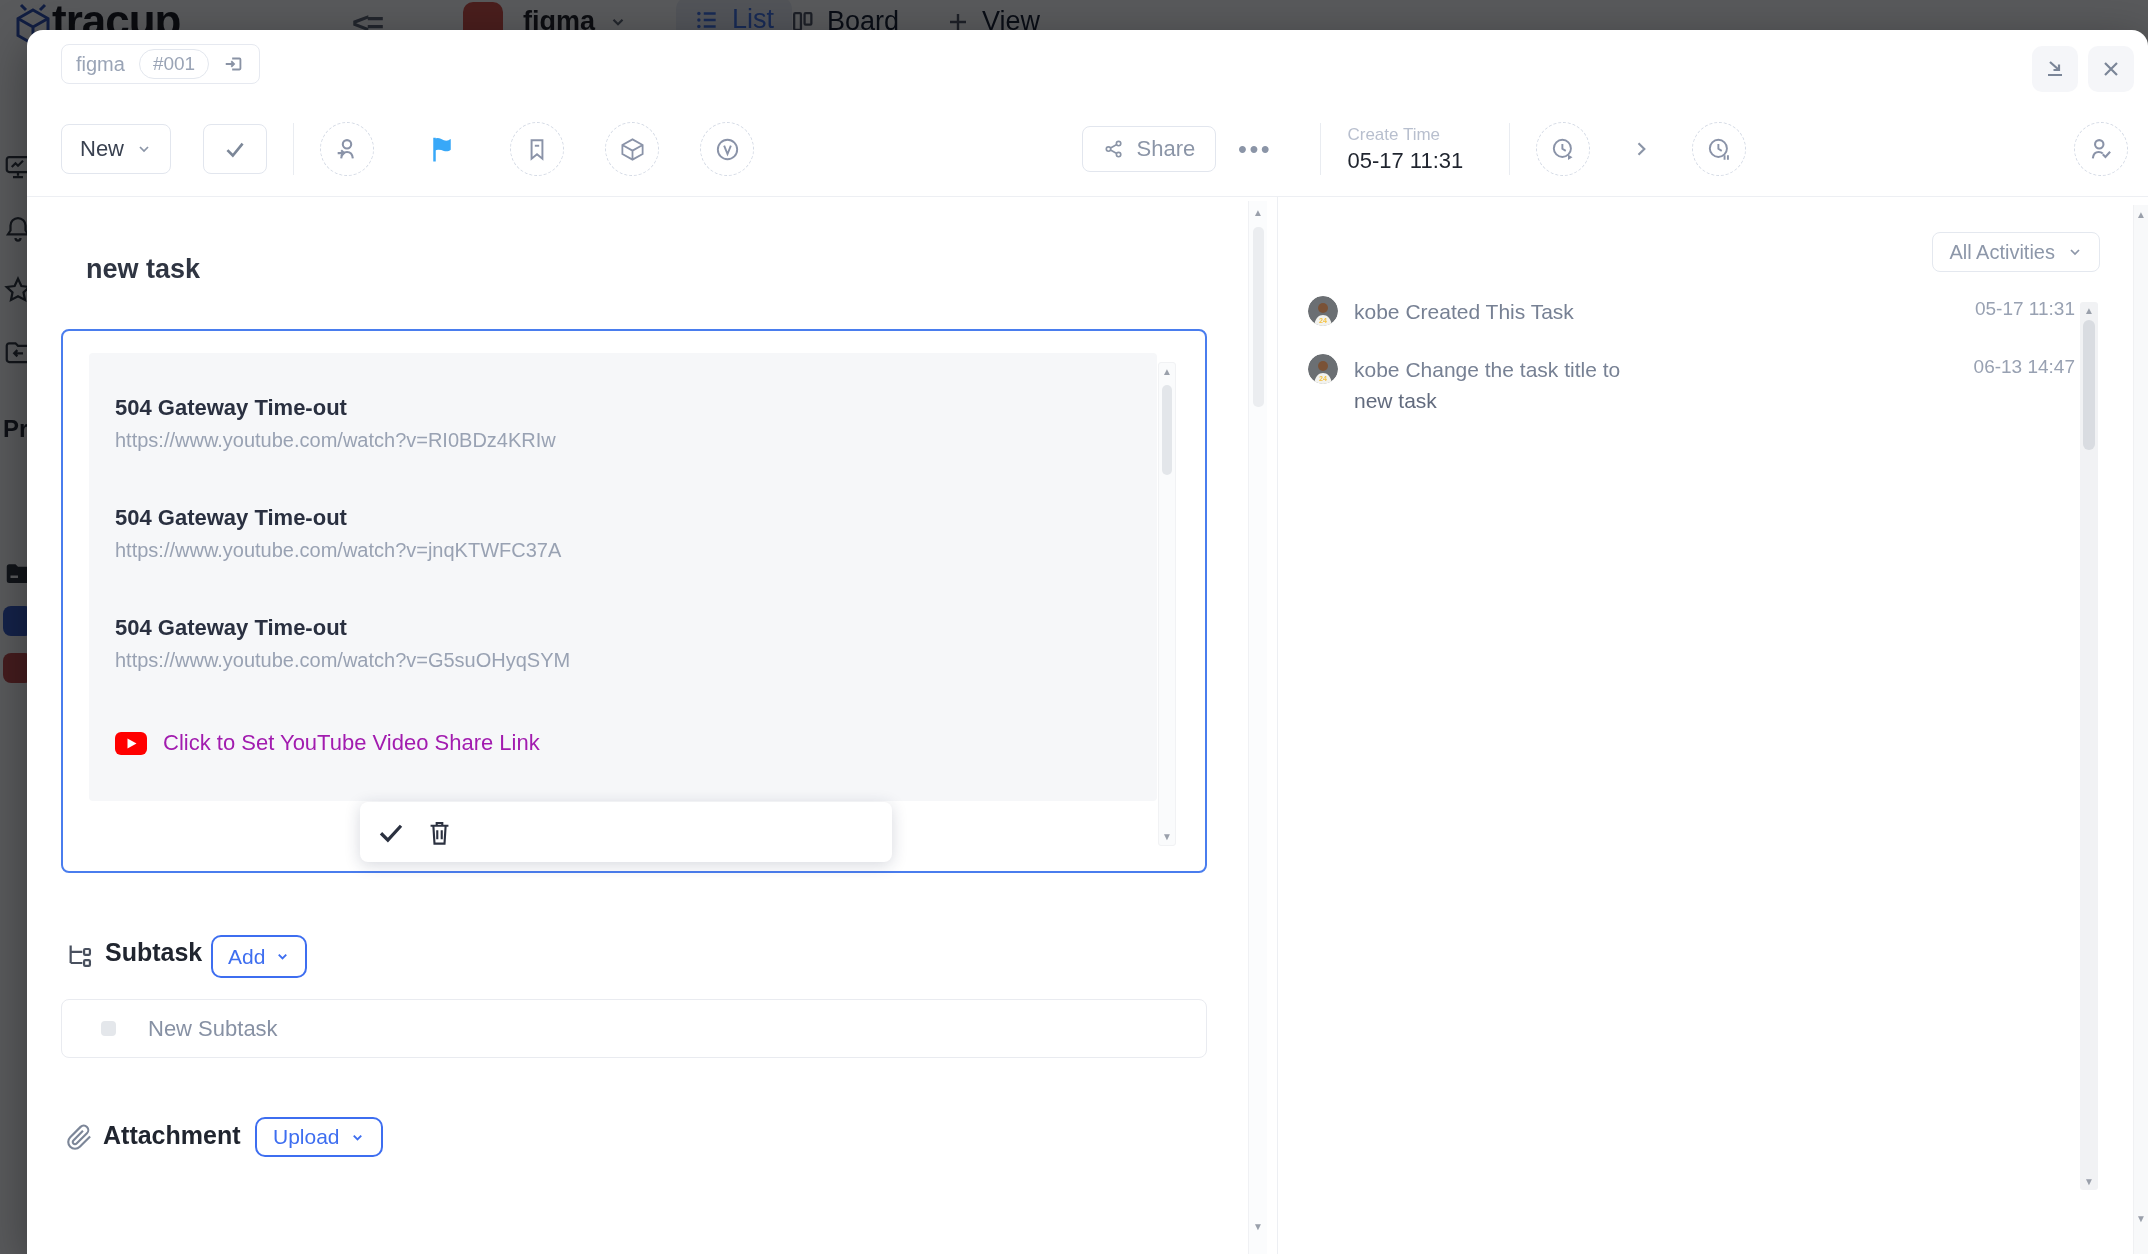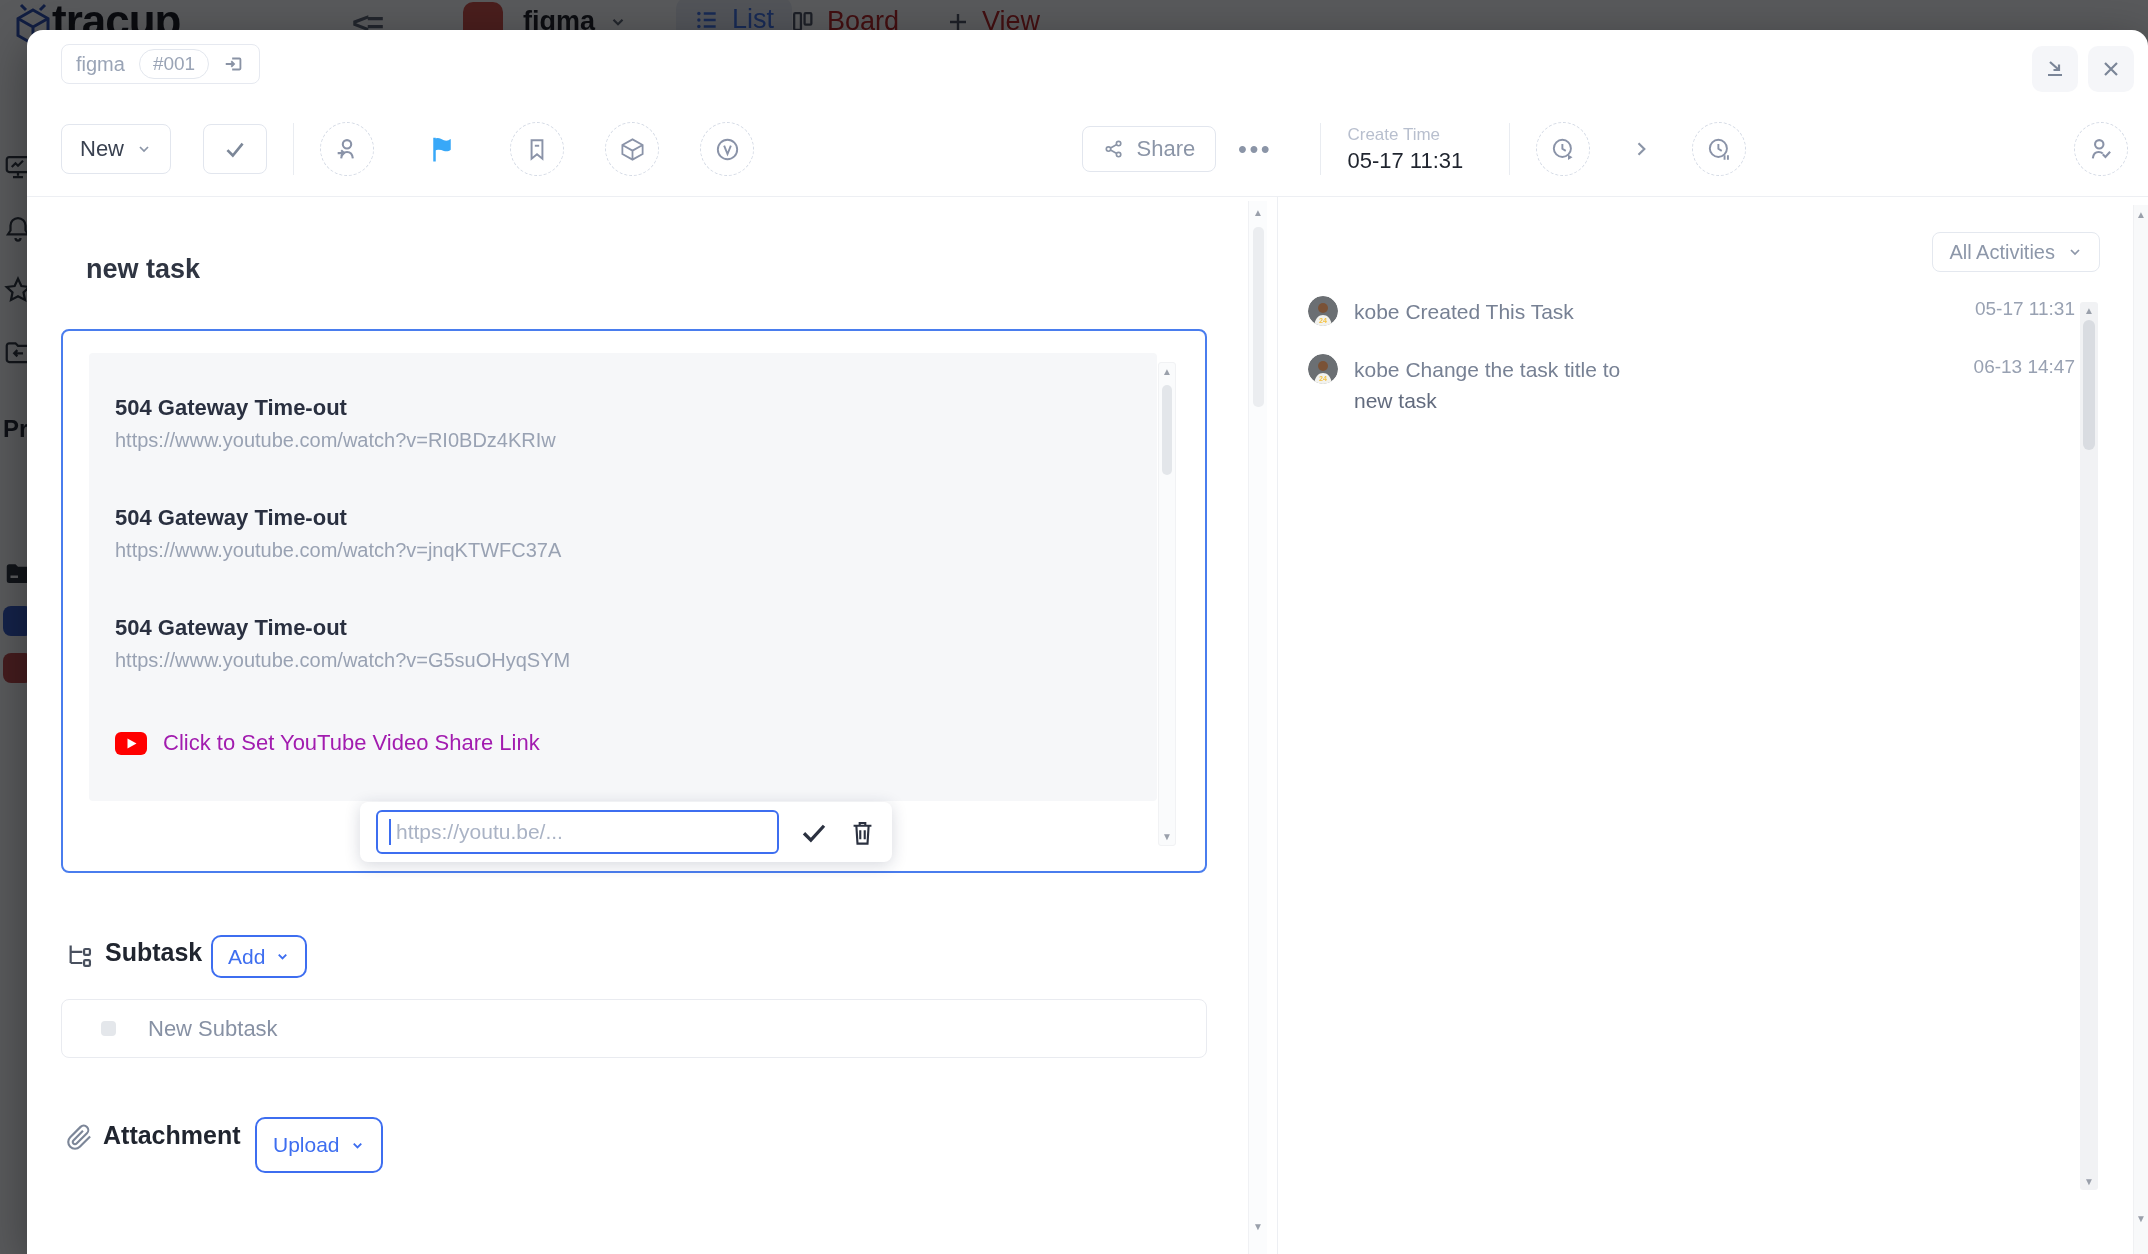--- a/index.html
+++ b/index.html
@@ -8,21 +8,21 @@
   .abs { position:absolute; }
   .flex { display:flex; align-items:center; }
   svg { display:block; }
 
   
   .bg-header { position:absolute; top:0; left:0; right:0; height:70px; background:#fff; z-index:1; }
   .bg-logo-text { font-size:44px; font-weight:bold; color:#101218; letter-spacing:-1px; }
   .bg-collapse { font-size:30px; color:#5a6170; font-weight:bold; letter-spacing:-3px; }
   .bg-swatch { width:40px; height:40px; border-radius:10px; background:#d24b42; }
   .bg-projname { font-size:27px; font-weight:bold; color:#16181d; }
-  .bg-tab { font-size:27px; color:#b91c1c; display:flex; align-items:center; gap:12px; }
+  .bg-tab { font-size:27px; color:#0f172a; display:flex; align-items:center; gap:12px; }
   .bg-tab.active { background:#e9edf5; border-radius:10px; padding:6px 18px; color:#3b6fe8; }
   .bg-sidebar { position:absolute; top:70px; left:0; width:34px; bottom:0; background:#fff; z-index:1; }
   .sb-ic { position:absolute; left:3px; }
   .overlay { position:absolute; inset:0; background:rgba(8,9,12,0.67); z-index:5; }
 
   
   .modal { position:absolute; left:27px; top:30px; right:0; bottom:0; background:#fff; z-index:10;
            border-radius:16px 16px 0 0; box-shadow:0 12px 48px rgba(0,0,0,0.35); }
 
   
@@ -314,24 +314,20 @@
         </div>
       </div>
 
       <div class="abs inner-scroll">
         <div class="scroll-arrow" style="top:3px">▲</div>
         <div class="inner-thumb"></div>
         <div class="scroll-arrow" style="bottom:3px">▼</div>
       </div>
 
       <div class="abs input-pop">
-        <div class="yt-input-wrap">
-          <input class="yt-input" type="text" value="" placeholder="https://youtu.be/..." style="">
-          <div class="caret-bar"></div>
-        </div>
         <svg width="30" height="30" viewBox="0 0 24 24" fill="none" stroke="#2b3140" stroke-width="2.6">
             <path d="M4 13l5.5 5.5L20 7"></path>
           </svg>
         <svg width="27" height="29" viewBox="0 0 24 26" fill="none" stroke="#2b3140" stroke-width="1.9">
           <path d="M4 7h16M9.5 7V4.5h5V7M6.5 7l1 16h9l1-16M10 11v8M14 11v8"></path>
         </svg>
       </div>
     </div>
 
     <div class="abs sec-head-ic" style="top:745px">
@@ -352,21 +348,21 @@
       <div class="sub-bullet"></div>
       <span class="sub-text">New Subtask</span>
     </div>
 
     <div class="abs sec-head-ic" style="top:927px">
       <svg width="27" height="27" viewBox="0 0 24 24" fill="none" stroke="#7c8698" stroke-width="1.9">
         <path d="M21.44 11.05l-9.19 9.19a6 6 0 0 1-8.49-8.49l9.19-9.19a4 4 0 0 1 5.66 5.66l-9.2 9.19a2 2 0 0 1-2.83-2.83l8.49-8.48"></path>
       </svg>
     </div>
     <div class="abs sec-title" style="left:76px;top:924px">Attachment</div>
-    <div class="abs flex btn-blue" style="left:228px;top:920px;height:56px;padding:0 16px">
+    <div class="abs flex btn-blue" style="left:228px;top:920px;height:40px;padding:0 16px">
       <span>Upload</span>
       <svg width="15" height="15" viewBox="0 0 24 24" fill="none" stroke="#3e6ef0" stroke-width="3">
           <path d="M6 9l6 6 6-6"></path>
         </svg>
     </div>
 
     <div class="abs left-scroll">
       <div class="scroll-arrow" style="top:6px">▲</div>
       <div class="left-thumb"></div>
       <div class="scroll-arrow" style="bottom:22px">▼</div>

